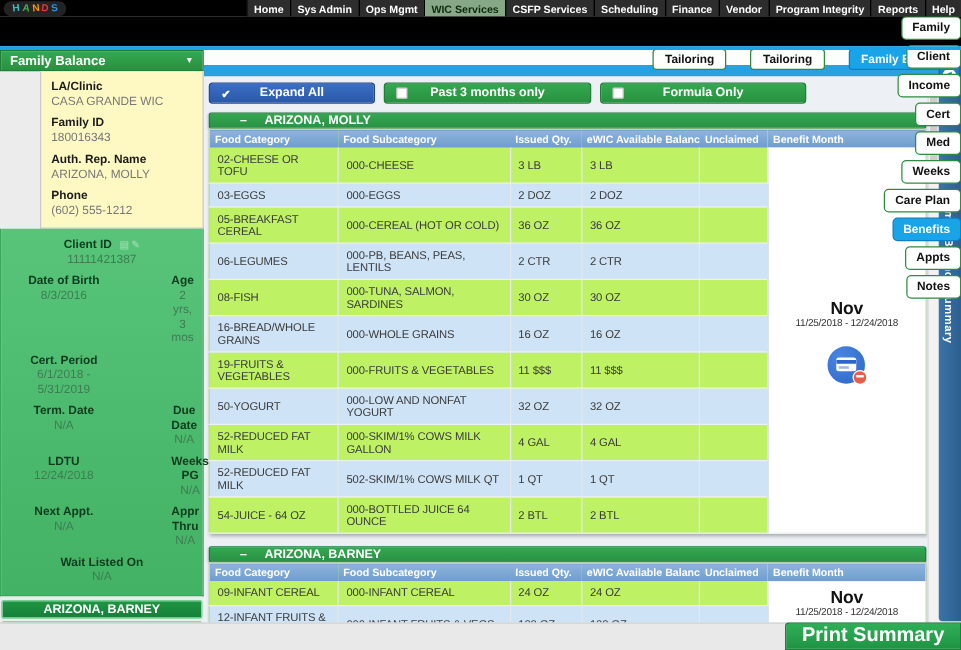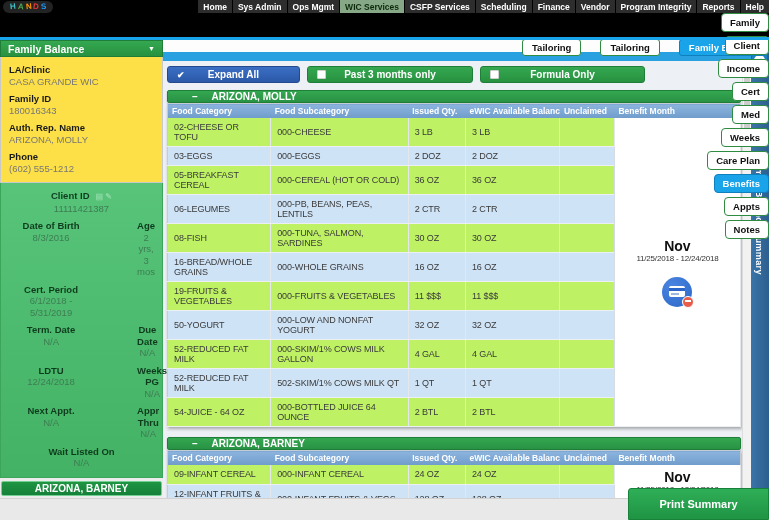--- a/index.html
+++ b/index.html
@@ -18,21 +18,21 @@
   
   .tabbar { position:absolute; top:13px; left:0; right:0; height:24px; background:#000; display:flex; align-items:flex-end; padding:0 0 2px 4px; gap:4px; z-index:9;flex-direction:column; }
   .tab { background:#fff; border:1px solid #2e8b40; border-radius:4px; font-size:9.5px; font-weight:bold; color:#111; padding:3px 8px; white-space:nowrap; cursor:default; }
   .tab.active { background:#19a3e8; border-color:#0f7fbe; color:#fff; }
   .blue-strip { position:absolute; top:37px; left:0; right:0; height:3px; background:#19a3e8; z-index:9; }
 
   
   .sidebar { position:absolute; top:40px; left:0; width:163px; z-index:4; }
   .sb-header { height:17px; background:linear-gradient(#35a851,#27913f); border:1px solid #1f7f38; color:#fff; font-weight:bold; font-size:10.5px; display:flex; align-items:center; justify-content:space-between; padding:0 7px; }
   .caret { font-size:7px; }
-  .sb-white { background:#fde047; border:1px solid #c9c9c9; border-top:none; padding:7px 8px 2px 8px; }
+  .sb-white { background:#fef9c3; border:1px solid #c9c9c9; border-top:none; padding:7px 8px 2px 8px;margin-left:32px; }
   .fld { margin-bottom:6px; }
   .fld .l { font-size:9.5px; font-weight:bold; color:#1a1a1a; line-height:11.5px; }
   .fld .v { font-size:9.5px; color:#777; line-height:11.5px; }
   .sb-green { background:linear-gradient(#57c47a,#43b264); border:1px solid #3aa65a; border-top:none; padding:7px 8px 2px 8px;text-align:center; }
   .sb-green .fld .l { color:#0e3b1d; }
   .sb-green .fld .v { color:#3e7d53; }
   .pairrow { display:flex;gap:44px; }
   .pairrow .cell-l { flex:0 0 58%; }
   .pairrow .cell-r { flex:1; }
   .cid-icons { opacity:.35; font-size:8px; color:#e7ffe9; margin-left:6px; }
@@ -79,21 +79,21 @@
 
   
   .rpanel { position:absolute; top:52px; right:0; width:18px; height:445px; background:linear-gradient(90deg,#3a74a8,#2d5f8e); border-radius:3px 0 0 3px; z-index:5; }
   .rpanel-btn { position:absolute; top:1px; left:0; width:17px; height:15px; background:#1d82c4; border:1px solid #1669a2; border-radius:3px; display:flex; align-items:center; justify-content:center; cursor:pointer; }
   .circ { width:11px; height:11px; background:#fff; border-radius:50%; color:#1d82c4; font-size:6px; line-height:11px; text-align:center; }
   .circ::before { content:"◄"; }
   .rpanel-title { position:absolute; top:105px; left:3px; writing-mode:vertical-rl; color:#fff; font-weight:bold; font-size:9px; letter-spacing:.4px; white-space:nowrap; }
 
   
   .footer { position:absolute; left:0; right:0; bottom:0; height:22px; background:#e9e9e9; border-top:1px solid #d2d2d2; z-index:6; }
-  .print-btn { position:absolute; right:0; bottom:0; width:141px; height:32px; background:linear-gradient(#2fae57,#1f9443); border:1px solid #17823a; border-radius:3px 0 0 0; color:#fff; font-weight:bold; font-size:11px; font-family:"Liberation Sans",sans-serif; cursor:pointer; }
+  .print-btn { position:absolute; right:0; bottom:0; width:141px; height:22px; background:linear-gradient(#2fae57,#1f9443); border:1px solid #17823a; border-radius:3px 0 0 0; color:#fff; font-weight:bold; font-size:16px; font-family:"Liberation Sans",sans-serif; cursor:pointer; }
 </style>
 </head>
 <body>
 
 <div class="page">
 
   <header class="menubar">
     <div class="logo" id="logoLetters">
         <span style="color: rgb(63, 193, 201);">H</span>
         <span style="color: rgb(76, 175, 80);">A</span>

